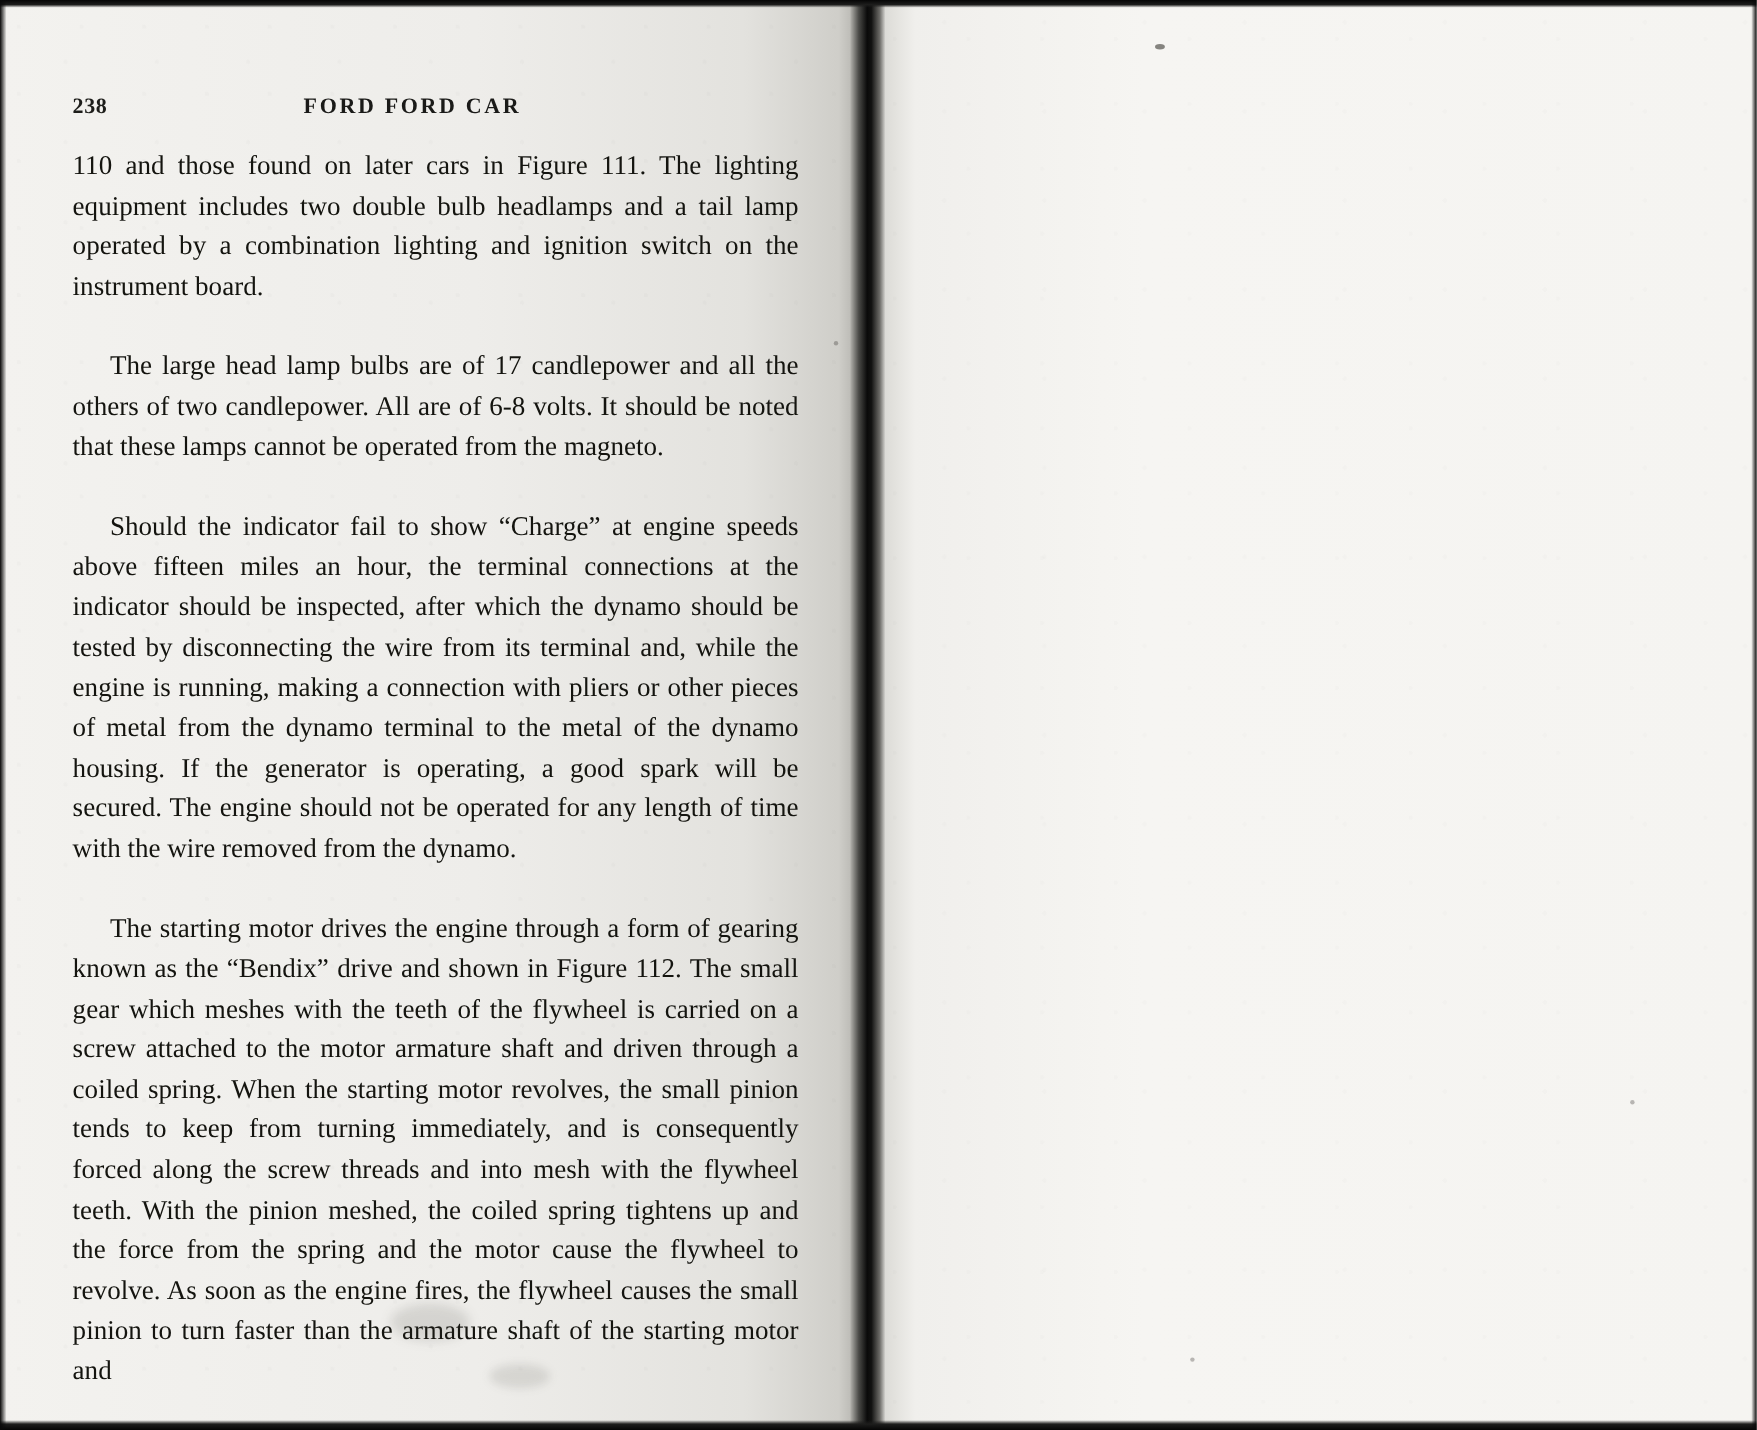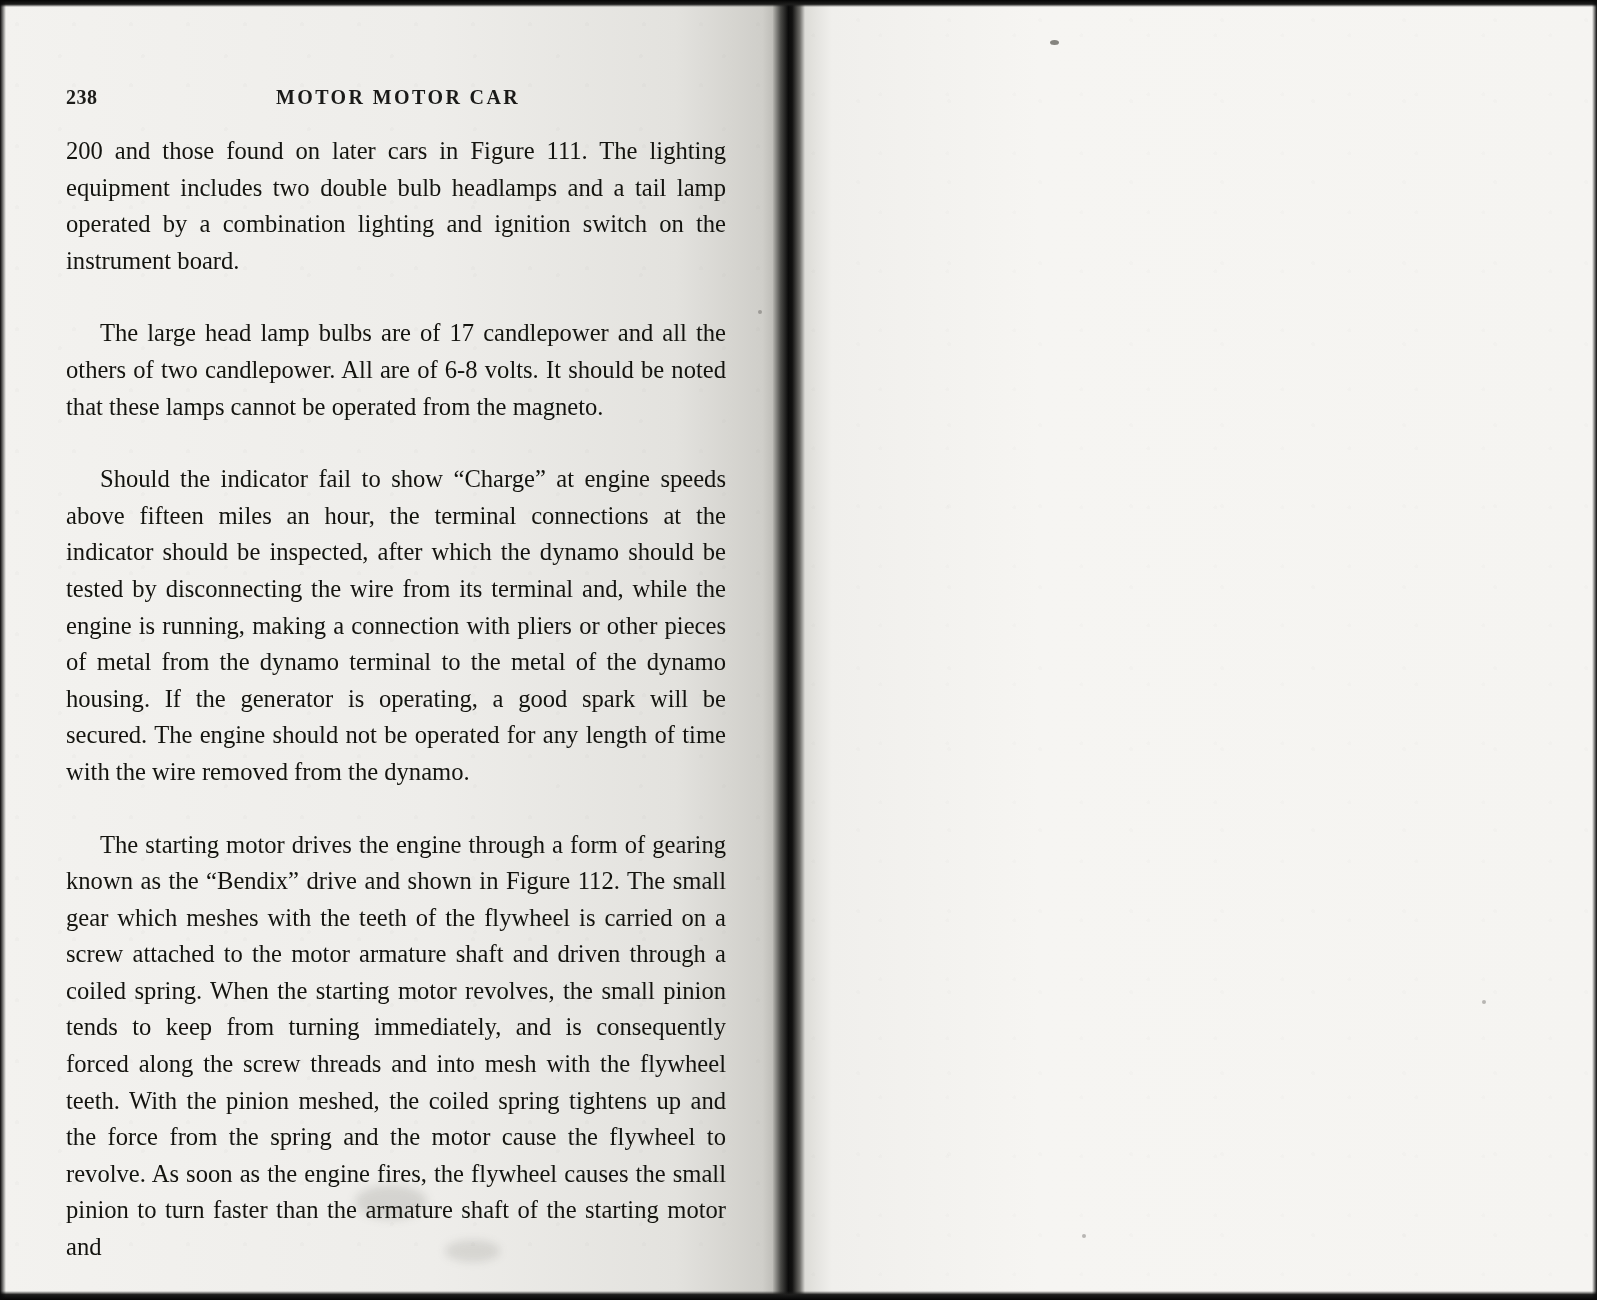--- a/index.html
+++ b/index.html
@@ -66,24 +66,24 @@
   .body-col p.indent{text-indent:34px;margin-top:36px;}
   .speck{position:absolute;border-radius:50%;background:rgba(40,38,32,.30);}
 </style>
 </head>
 <body>
 
 <div class="spread">
 
   <div class="page page-left">
     <div class="folio" id="folio-left">238</div>
-    <div class="runhead" id="runhead-left">MOTOR MOTOR CAR</div>
+    <div class="runhead" id="runhead-left">FORD FORD CAR</div>
 
     <div class="body-col">
-      <p>200 and those found on later cars in Figure 111. The lighting equipment includes two double bulb headlamps and a tail lamp operated by a combination lighting and ignition switch on the instrument board.</p>
+      <p>110 and those found on later cars in Figure 111. The lighting equipment includes two double bulb headlamps and a tail lamp operated by a combination lighting and ignition switch on the instrument board.</p>
       <p class="indent">The large head lamp bulbs are of 17 candlepower and all the others of two candlepower. All are of 6-8 volts. It should be noted that these lamps cannot be operated from the magneto.</p>
       <p class="indent">Should the indicator fail to show “Charge” at engine speeds above fifteen miles an hour, the terminal connections at the indicator should be inspected, after which the dynamo should be tested by disconnecting the wire from its terminal and, while the engine is running, making a connection with pliers or other pieces of metal from the dynamo terminal to the metal of the dynamo housing. If the generator is operating, a good spark will be secured. The engine should not be operated for any length of time with the wire removed from the dynamo.</p>
       <p class="indent">The starting motor drives the engine through a form of gearing known as the “Bendix” drive and shown in Figure 112. The small gear which meshes with the teeth of the flywheel is carried on a screw attached to the motor armature shaft and driven through a coiled spring. When the starting motor revolves, the small pinion tends to keep from turning immediately, and is consequently forced along the screw threads and into mesh with the flywheel teeth. With the pinion meshed, the coiled spring tightens up and the force from the spring and the motor cause the flywheel to revolve. As soon as the engine fires, the flywheel causes the small pinion to turn faster than the armature shaft of the starting motor and</p>
     </div>
 
     <div class="speck" style="left:355px;top:1185px;width:72px;height:34px;background:rgba(60,57,48,.14);filter:blur(5px);"></div>
     <div class="speck" style="left:445px;top:1240px;width:55px;height:22px;background:rgba(60,57,48,.12);filter:blur(4px);"></div>
     <div class="speck" style="left:758px;top:310px;width:4px;height:4px;"></div>
   </div>
 

